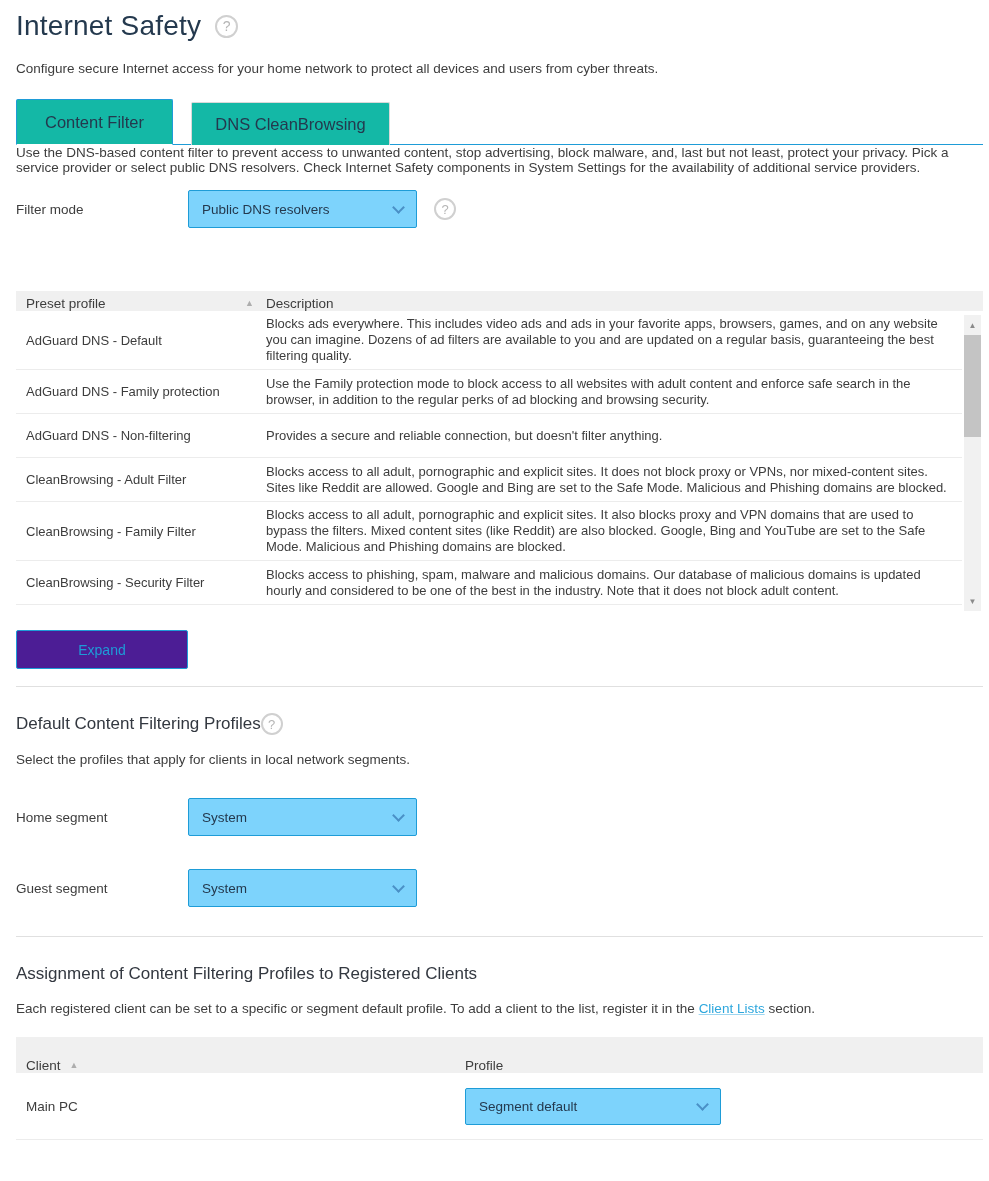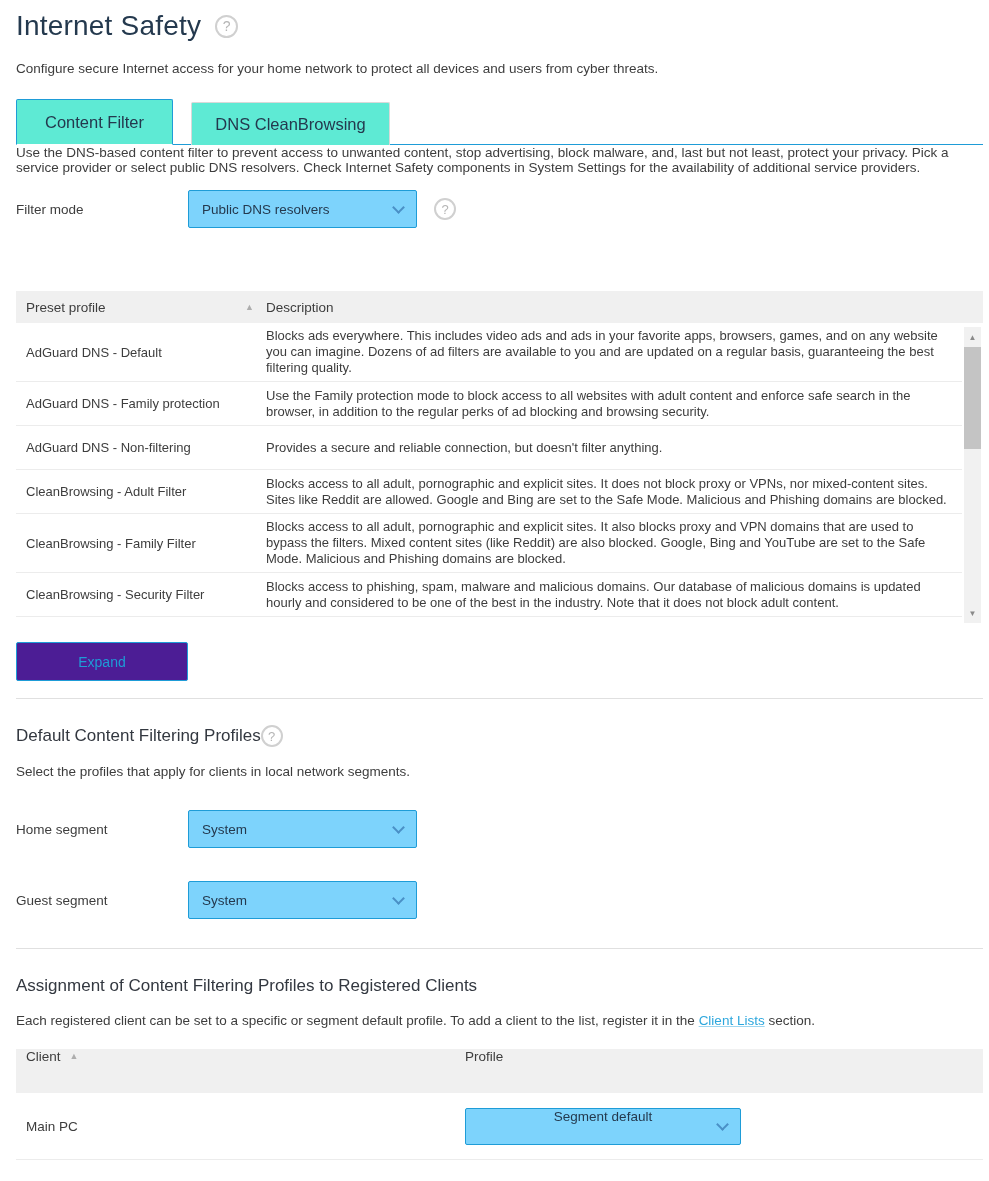--- a/index.html
+++ b/index.html
@@ -28,21 +28,21 @@
     color:#b5b5b5;display:flex;align-items:center;justify-content:center;
     font-size:13px;line-height:1;flex:0 0 auto;background:#fff;
   }
   .help-icon.lg{width:23px;height:23px;font-size:14px;}
   .subtitle{margin-top:19px;font-size:13.5px;color:var(--text-body);}
 
   
   .tabbar{margin-top:23px;display:flex;border-bottom:1px solid var(--accent);height:46px;position:relative;}
   .tab{
     display:flex;align-items:center;justify-content:center;
-    font-size:16.5px;color:var(--text-dark);background:#5eead4;cursor:pointer;
+    font-size:16.5px;color:var(--text-dark);background:#14b8a6;cursor:pointer;
     border-radius:2px 2px 0 0;
   }
   .tab.active{
     width:157px;border:1px solid var(--accent);border-bottom:1px solid #fff;
     margin-bottom:-1px;height:46px;
   }
   .tab.inactive{
     width:199px;margin-left:18px;margin-top:3px;height:43px;
     border:1px solid #d9d9d9;border-bottom:none;
   }
@@ -60,21 +60,21 @@
   }
   .chevron{
     margin-left:auto;width:9px;height:9px;
     border-right:2px solid #4a90c6;border-bottom:2px solid #4a90c6;
     transform:rotate(45deg);margin-top:-4px;
   }
   .field-row .help-icon{margin-left:17px;}
 
   
   .preset-table{margin-top:63px;}
-  .t-header{display:flex;align-items:center;background:var(--header-bg);height:32px;font-size:13.5px;color:var(--text-body);}
+  .t-header{display:flex;align-items:flex-end;background:var(--header-bg);height:20px;font-size:13.5px;color:var(--text-body);}
   .t-h-profile{width:250px;padding-left:10px;display:flex;align-items:center;}
   .sort-icon{font-size:9px;color:#adadad;line-height:1;}
   .t-h-profile .sort-icon{margin-left:auto;margin-right:12px;}
   .t-h-desc{flex:1;}
   .t-body{position:relative;height:300px;overflow:hidden;}
   .t-rows{margin-right:21px;}
   .t-row{display:flex;align-items:center;min-height:44px;border-bottom:1px solid var(--row-border);}
   .cell-profile{width:250px;padding:4px 12px 4px 10px;font-size:13px;color:var(--text-body);flex:0 0 auto;}
   .cell-desc{flex:1;padding:5px 14px 5px 0;font-size:13px;line-height:16px;color:var(--text-body);}
 
@@ -98,27 +98,27 @@
   .section-heading{font-size:17px;font-weight:400;color:#333840;margin:0;}
   .section-desc{margin-top:17px;font-size:13.5px;color:var(--text-body);}
   .field-row.seg1{margin-top:31px;}
   .field-row.seg2{margin-top:33px;}
   .divider.two{margin-top:29px;}
   .section-heading-row.assign{margin-top:27px;}
   .link{color:var(--link);text-decoration:underline;text-decoration-color:#9ed6f0;cursor:pointer;}
 
   
   .client-table{margin-top:21px;}
-  .t2-header{display:flex;align-items:flex-start;background:var(--header-bg);height:44px;font-size:13.5px;color:var(--text-body);}
+  .t2-header{display:flex;align-items:flex-end;background:var(--header-bg);height:36px;font-size:13.5px;color:var(--text-body);}
   .t2-h-client{width:449px;padding-left:10px;display:flex;align-items:center;gap:9px;}
   .t2-h-profile{flex:1;}
   .t2-row{display:flex;align-items:center;height:67px;border-bottom:1px solid var(--row-border);}
   .t2-cell-client{width:449px;padding-left:10px;font-size:13.5px;color:var(--text-body);flex:0 0 auto;}
   .t2-cell-profile{flex:1;}
-  .t2-cell-profile .select{width:276px;height:37px;flex-direction:column;}
+  .t2-cell-profile .select{width:256px;height:37px;}
 </style>
 </head>
 <body>
 
 <div class="page">
 
   
   <div class="title-row">
     <h1 class="page-title">Internet Safety</h1>
     <span class="help-icon lg">?</span>

